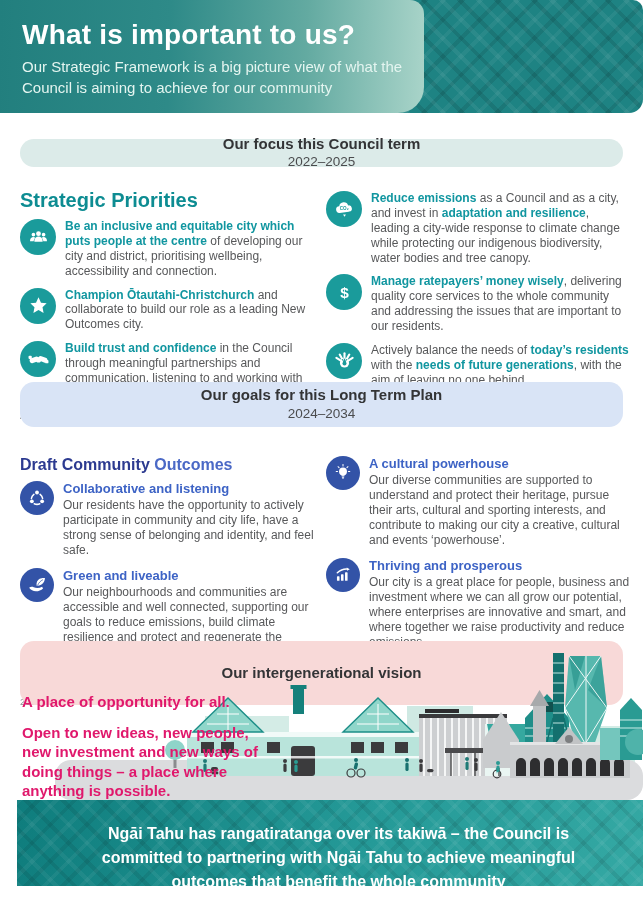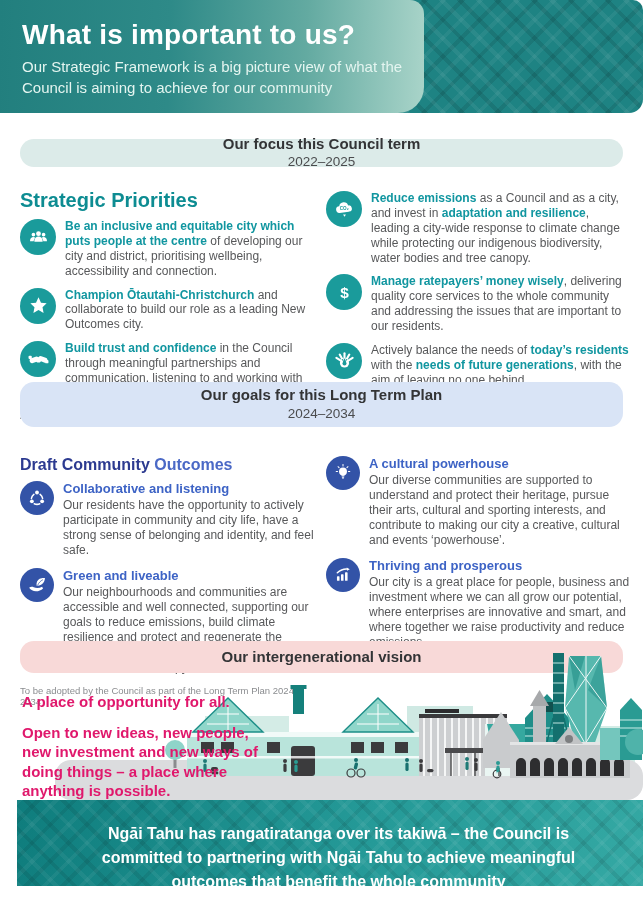--- a/index.html
+++ b/index.html
@@ -18,21 +18,21 @@
   .header h1{margin:4px 0 8px 0;font-size:28px;line-height:1.05;color:#ffffff;font-weight:bold;letter-spacing:.2px;}
   .header .subtitle{margin:0;width:420px;font-size:15px;line-height:1.35;color:#e4f5f0;font-weight:400;}
 
   
   .banner{position:absolute;left:20px;right:20px;border-radius:14px;text-align:center;
           display:flex;flex-direction:column;justify-content:center;box-sizing:border-box;}
   .banner .b-title{font-size:15px;font-weight:bold;color:#333436;line-height:1.25;}
   .banner .b-sub{font-size:13.5px;color:#4b4c4e;line-height:1.25;margin-top:1px;}
   .banner-focus{top:139px;height:28px;background:#dcebe9;}
   .banner-goals{top:382px;height:45px;background:#d9e4f6;}
-  .banner-vision{top:641px;height:32px;background:#f8d9d8;z-index:1;}
+  .banner-vision{top:641px;height:64px;background:#f8d9d8;z-index:1;}
 
   
   .priorities{position:absolute;top:189px;left:20px;right:12px;display:grid;grid-template-columns:296px 1fr;column-gap:10px;}
   .sec-heading{font-size:20px;font-weight:bold;color:#0d8c92;margin:0 0 7px 0;}
   .p-item{display:flex;align-items:flex-start;margin-bottom:9px;}
   .p-icon{flex:0 0 36px;width:36px;height:36px;border-radius:50%;background:#1a9b9b;margin-right:9px;
           display:flex;align-items:center;justify-content:center;}
   .p-icon svg{display:block;}
   .p-text{margin:0;font-size:12px;line-height:1.24;color:#57585a;}
   .em{color:#1196a0;font-weight:bold;}

